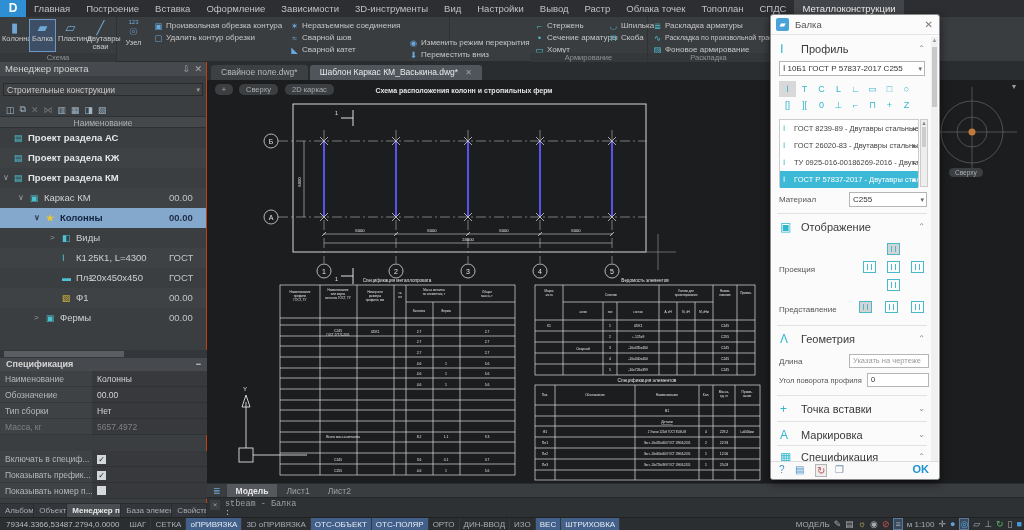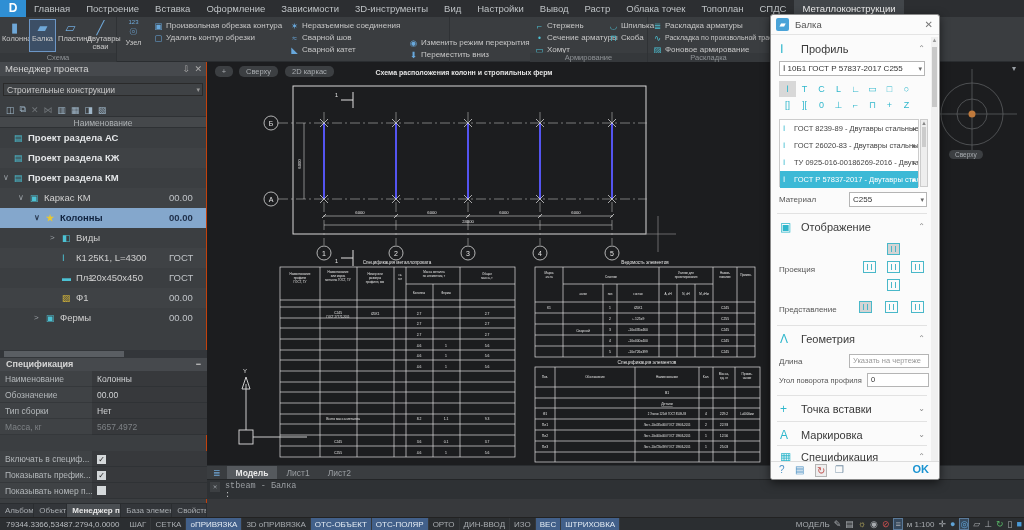--- a/index.html
+++ b/index.html
@@ -337,20 +337,24 @@
 </div>
 <div class="btabs">
   <span class="btab">Альбомы</span>
   <span class="btab">Объекты</span>
   <span class="btab active">Менеджер про...</span>
   <span class="btab">База элементов</span>
   <span class="btab">Свойства</span>
 </div>
 
 <div class="canvas">
+  <div class="ftabs">
+    <div class="ftab">Свайное поле.dwg*</div>
+    <div class="ftab active"><span>Шаблон Каркас КМ_Васькина.dwg*</span><span class="fx">✕</span></div>
+  </div>
   <div class="darea">
     <div class="pill" style="left:8px;width:18px;padding:0;text-align:center">+</div>
     <div class="pill" style="left:32px">Сверху</div>
     <div class="pill" style="left:78px">2D каркас</div>
     <span style="position:absolute;right:8px;top:2px;color:#9aa0a5;font-size:8px">▾</span>
 
     <svg width="817" height="403" viewBox="0 0 817 403">
       <text x="257" y="13" text-anchor="middle" font-size="7" fill="#2d2de4" font-weight="bold">Схема расположения колонн и стропильных ферм</text>
       <rect x="86" y="24" width="353" height="148" fill="none" stroke="#d8d8d8" stroke-width="1"></rect>
 

